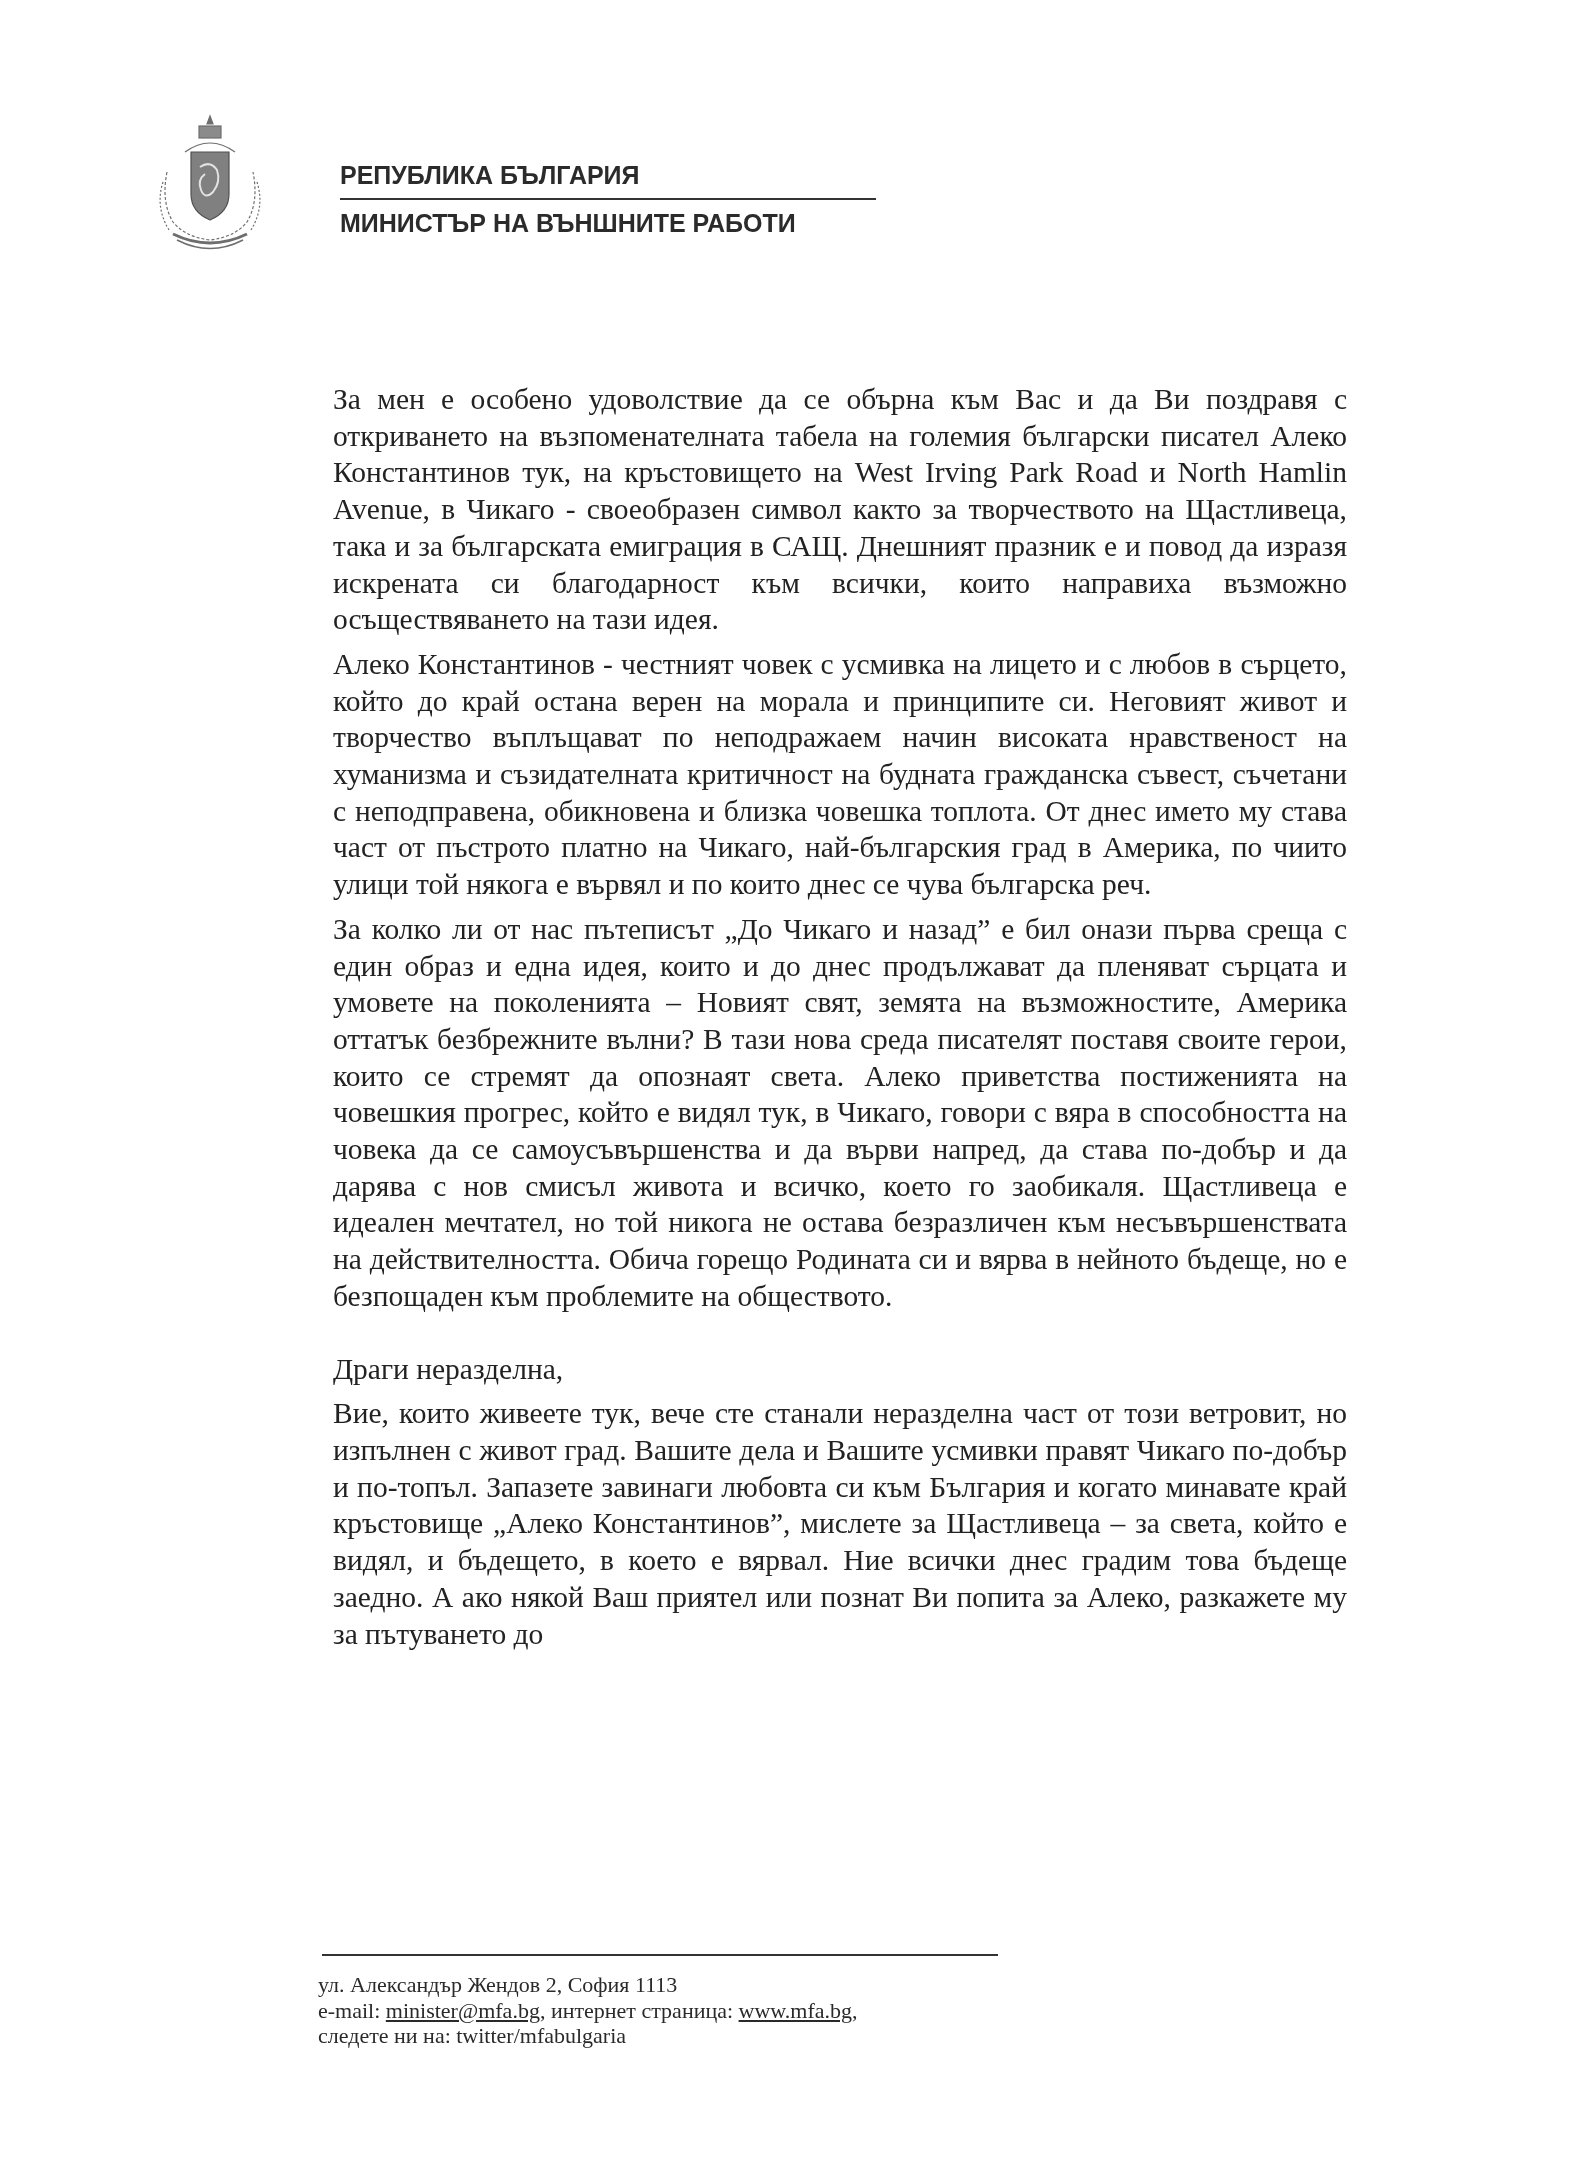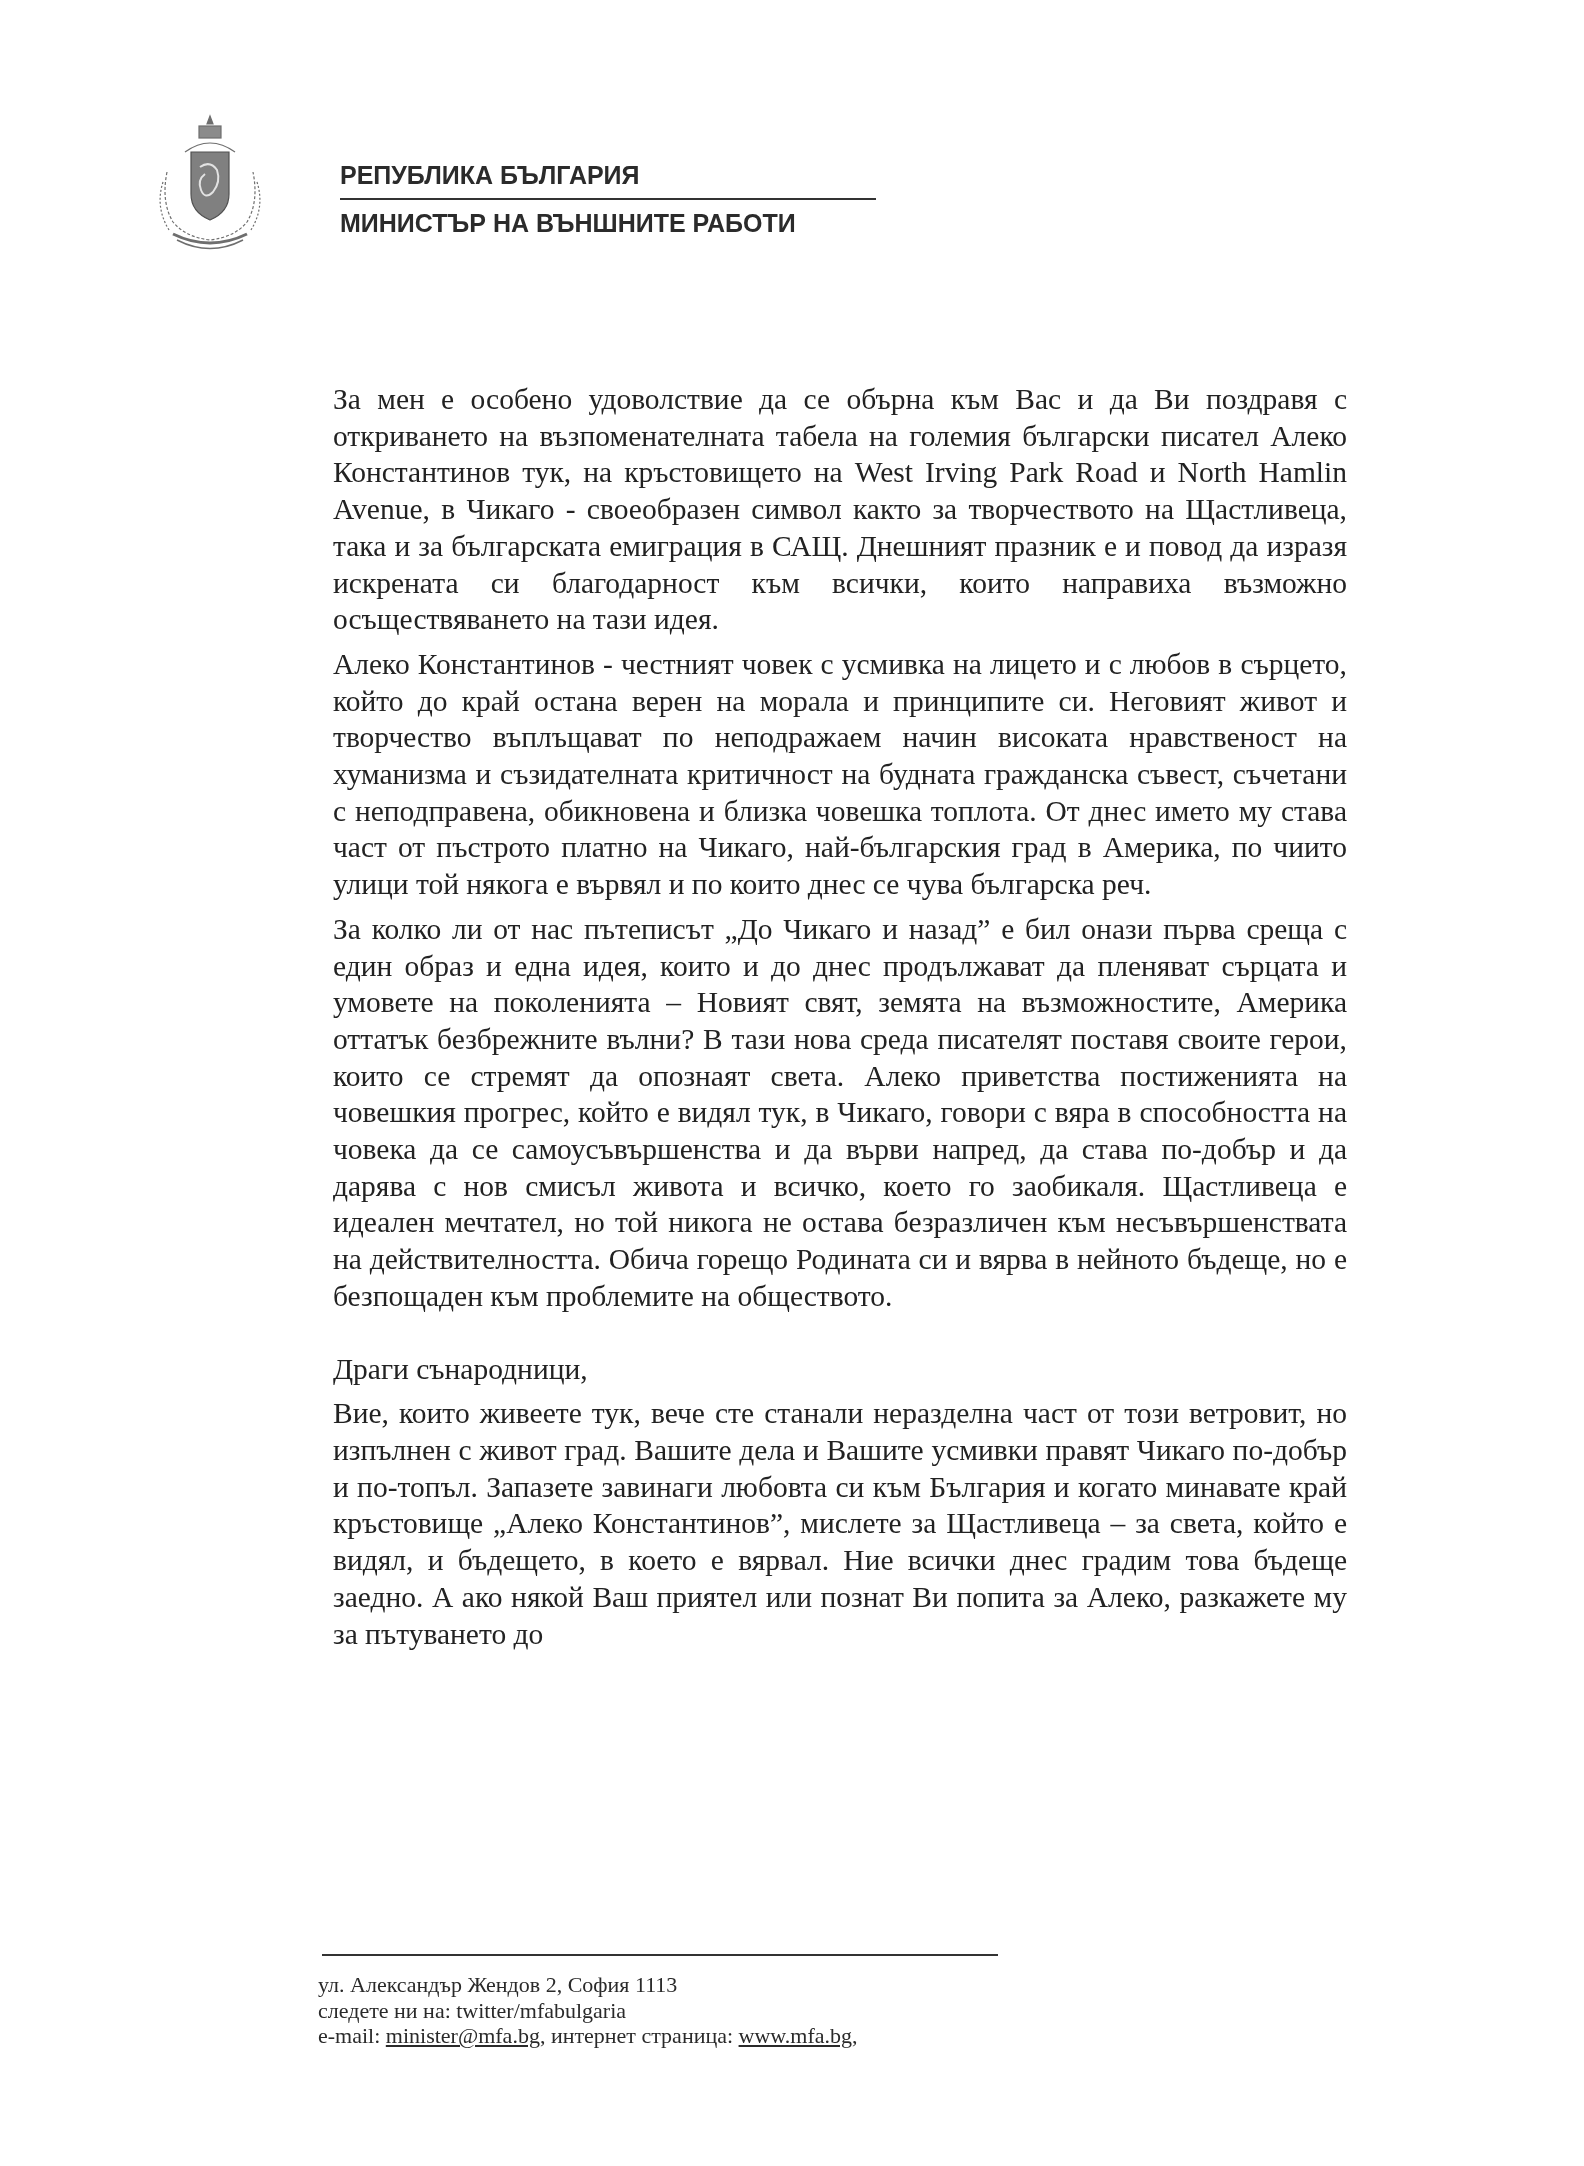--- a/index.html
+++ b/index.html
@@ -58,23 +58,23 @@
 <div class="header-text">
   <div class="header-line1">РЕПУБЛИКА БЪЛГАРИЯ</div>
   <div class="header-rule"></div>
   <div class="header-line2">МИНИСТЪР НА ВЪНШНИТЕ РАБОТИ</div>
 </div>
 
 <div class="body-text">
   <p class="para">За мен е особено удоволствие да се обърна към Вас и да Ви поздравя с откриването на възпоменателната табела на големия български писател Алеко Константинов тук, на кръстовището на West Irving Park Road и North Hamlin Avenue, в Чикаго - своеобразен символ както за творчеството на Щастливеца, така и за българската емиграция в САЩ. Днешният празник е и повод да изразя искрената си благодарност към всички, които направиха възможно осъществяването на тази идея.</p>
   <p class="para">Алеко Константинов - честният човек с усмивка на лицето и с любов в сърцето, който до край остана верен на морала и принципите си. Неговият живот и творчество въплъщават по неподражаем начин високата нравственост на хуманизма и съзидателната критичност на будната гражданска съвест, съчетани с неподправена, обикновена и близка човешка топлота. От днес името му става част от пъстрото платно на Чикаго, най-българския град в Америка, по чиито улици той някога е вървял и по които днес се чува българска реч.</p>
   <p class="para">За колко ли от нас пътеписът „До Чикаго и назад” е бил онази първа среща с един образ и една идея, които и до днес продължават да пленяват сърцата и умовете на поколенията – Новият свят, земята на възможностите, Америка оттатък безбрежните вълни? В тази нова среда писателят поставя своите герои, които се стремят да опознаят света. Алеко приветства постиженията на човешкия прогрес, който е видял тук, в Чикаго, говори с вяра в способността на човека да се самоусъвършенства и да върви напред, да става по-добър и да дарява с нов смисъл живота и всичко, което го заобикаля. Щастливеца е идеален мечтател, но той никога не остава безразличен към несъвършенствата на действителността. Обича горещо Родината си и вярва в нейното бъдеще, но е безпощаден към проблемите на обществото.</p>
-  <p class="para greeting">Драги сънародници,</p>
+  <p class="para greeting">Драги неразделна,</p>
   <p class="para">Вие, които живеете тук, вече сте станали неразделна част от този ветровит, но изпълнен с живот град. Вашите дела и Вашите усмивки правят Чикаго по-добър и по-топъл. Запазете завинаги любовта си към България и когато минавате край кръстовище „Алеко Константинов”, мислете за Щастливеца – за света, който е видял, и бъдещето, в което е вярвал. Ние всички днес градим това бъдеще заедно. А ако някой Ваш приятел или познат Ви попита за Алеко, разкажете му за пътуването до</p>
 </div>
 
 <div class="footer-rule"></div>
 
 <div class="footer">
   <div>ул. Александър Жендов 2, София 1113</div>
+  <div><span>e-mail: </span><span class="link">minister@mfa.bg</span><span>, интернет страница: </span><span class="link">www.mfa.bg</span><span>,</span></div>
   <div>следете ни на: twitter/mfabulgaria</div>
-  <div><span>e-mail: </span><span class="link">minister@mfa.bg</span><span>, интернет страница: </span><span class="link">www.mfa.bg</span><span>,</span></div>
 </div>
 
 </body></html>

